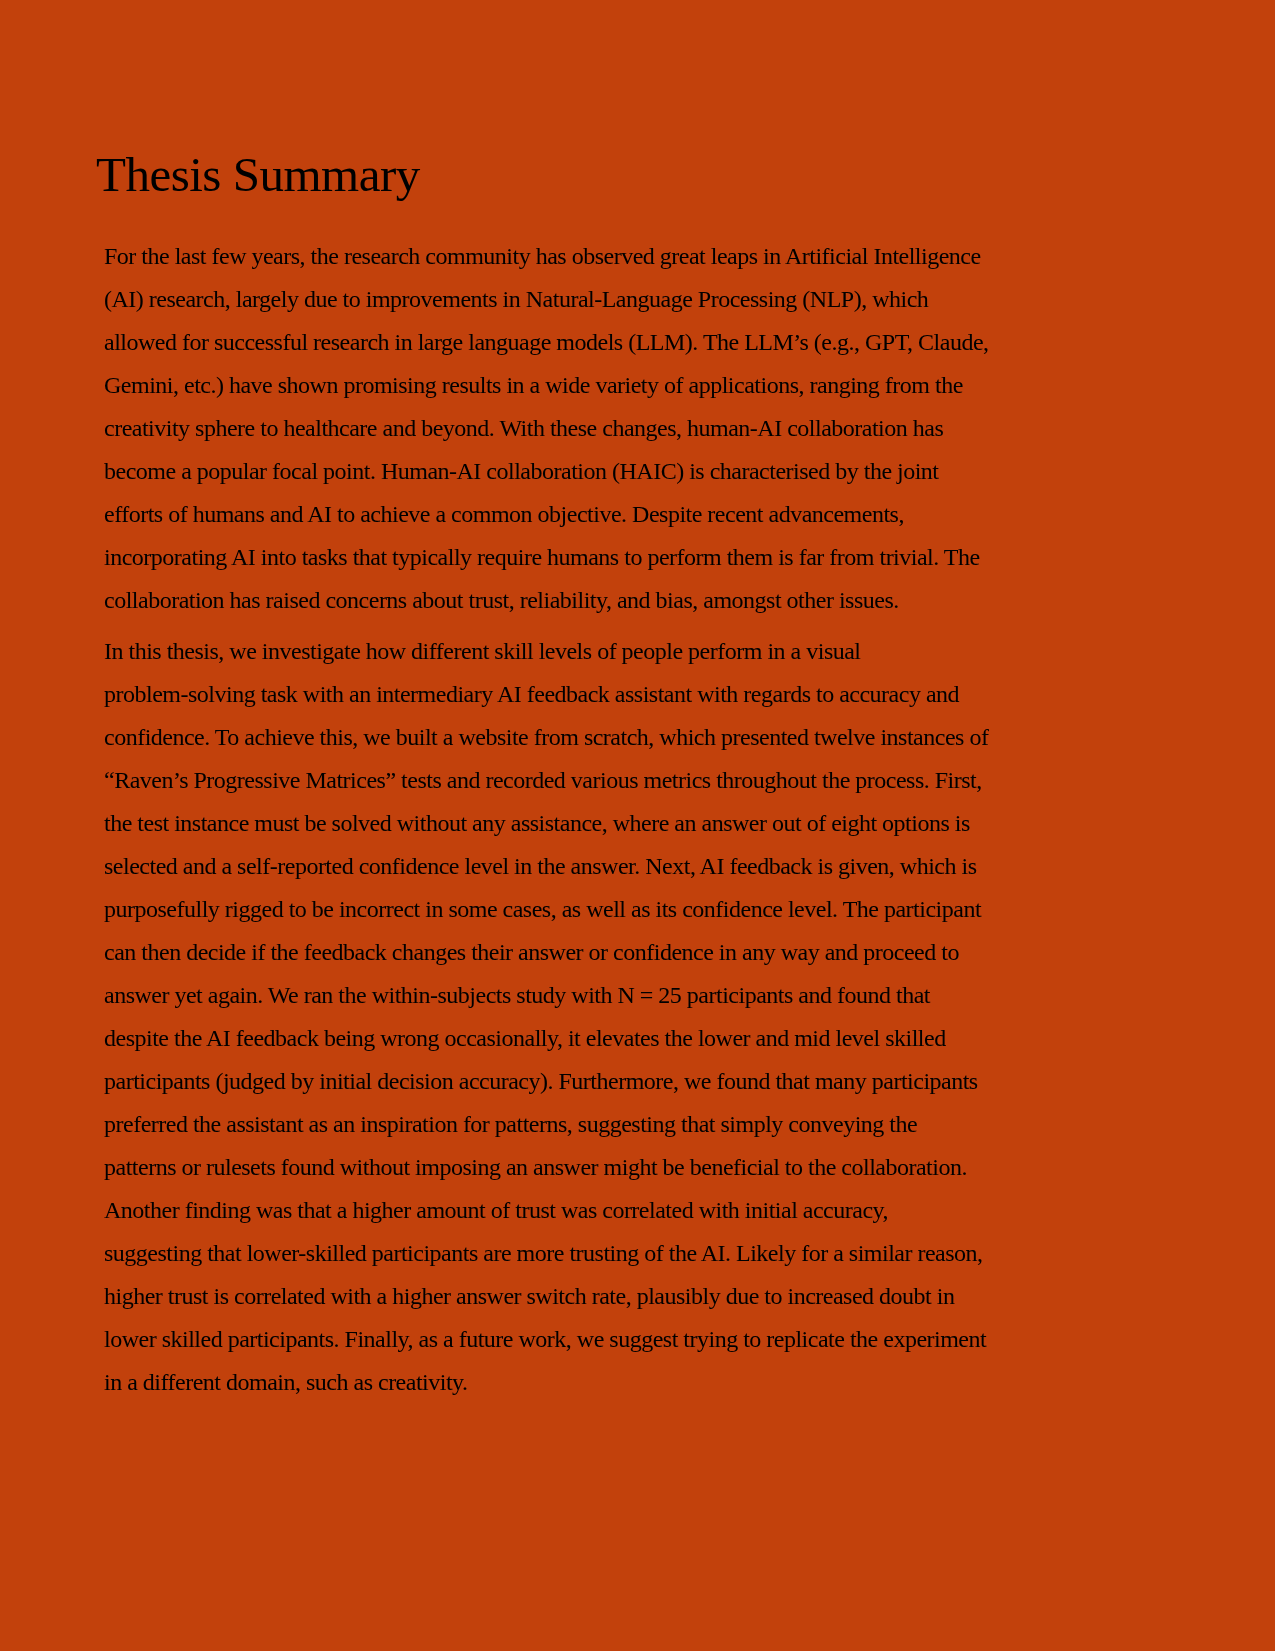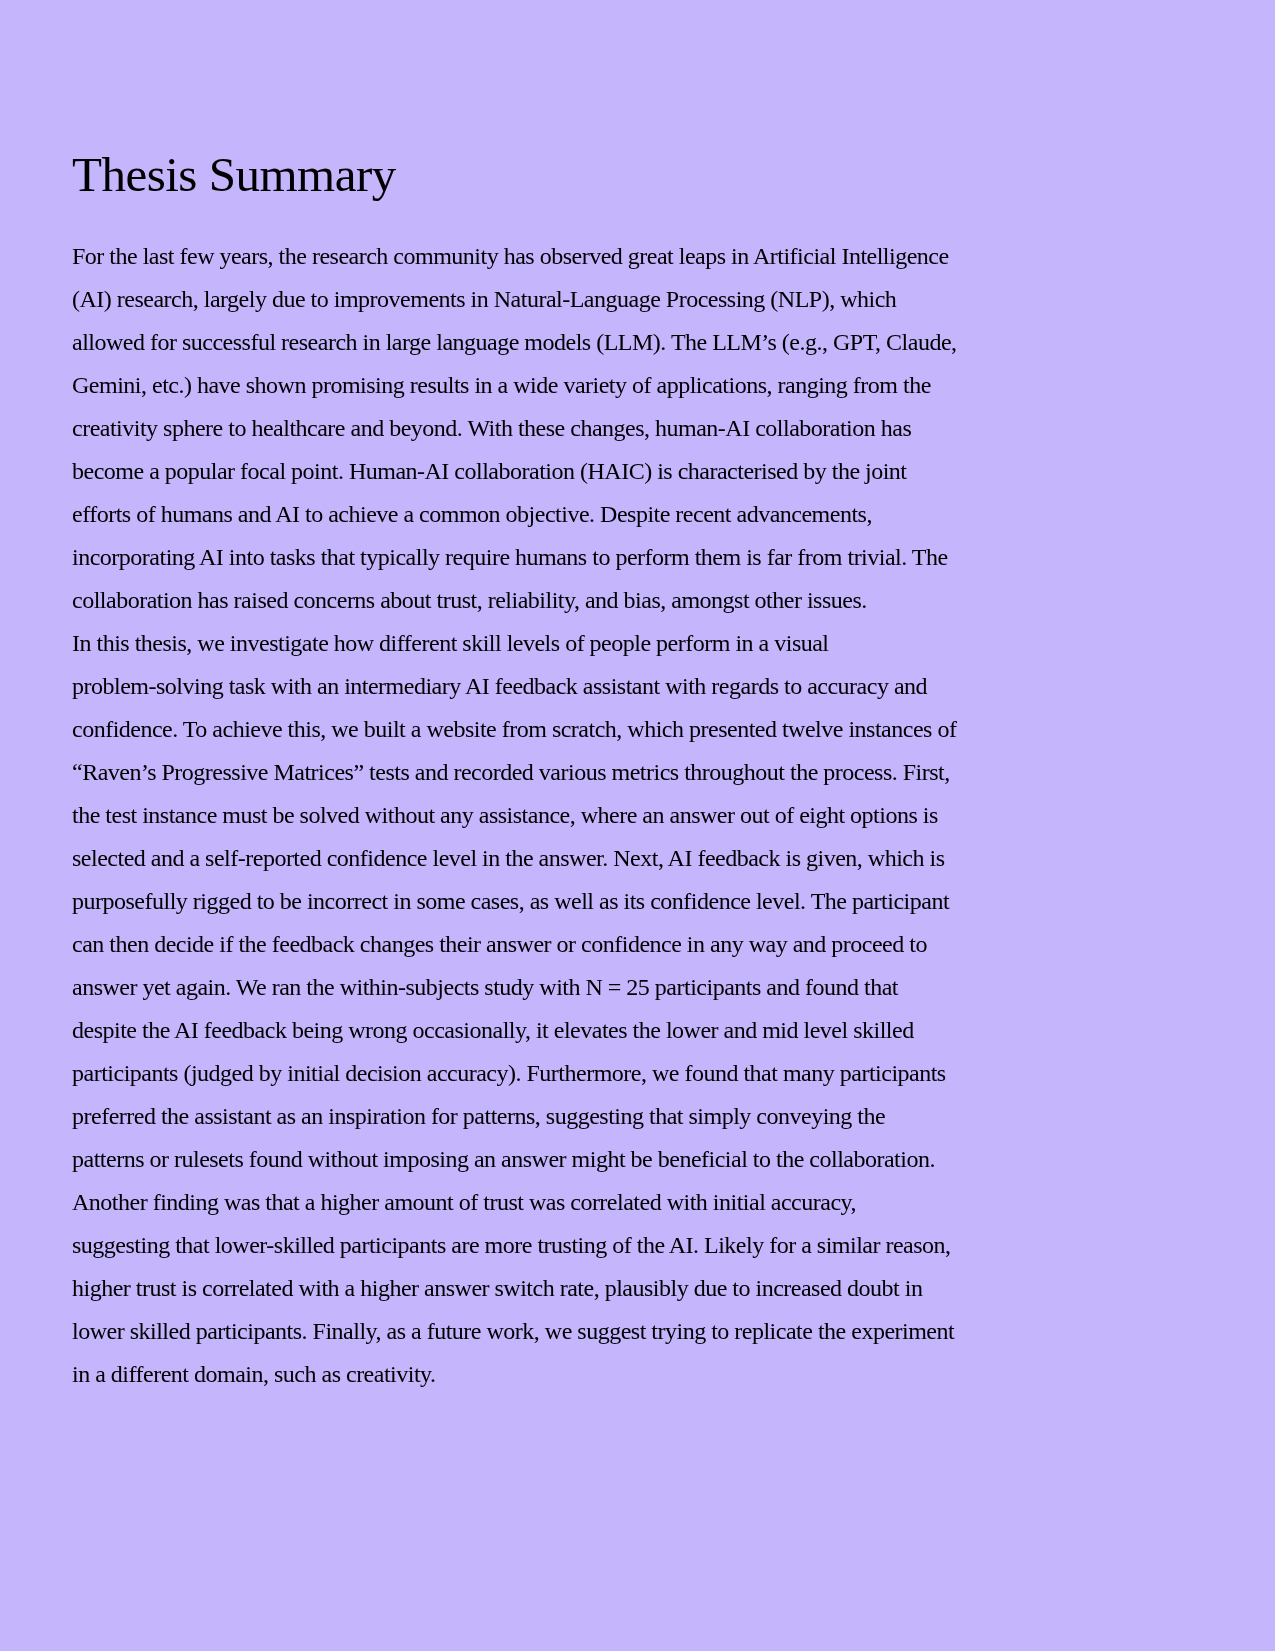--- a/index.html
+++ b/index.html
@@ -4,38 +4,38 @@
 <style>
   html, body {
     margin: 0;
     padding: 0;
     background: #ffffff;
   }
   .page {
     position: relative;
     width: 1275px;
     height: 1651px;
-    background: #c4b5fd;
+    background: #c2410c;
     box-sizing: border-box;
-    padding: 147px 130px 0 72px;
+    padding: 147px 130px 0 96px;
     overflow: hidden;
     color: #000000;
     font-family: "Liberation Serif", "DejaVu Serif", serif;
   }
   .doc-title {
     margin: 0 0 32px 0;
     font-family: "Liberation Serif", "DejaVu Serif", serif;
     font-weight: 400;
     font-size: 49px;
     line-height: 1.15;
     letter-spacing: -0.5px;
     color: #000000;
   }
   .doc-paragraph {
-    margin: 0;
+    margin: 8px;
     font-family: "Liberation Serif", "DejaVu Serif", serif;
     font-weight: 400;
     font-size: 24px;
     line-height: 43px;
     letter-spacing: -0.5px;
     white-space: pre;          
     color: #000000;
   }
 </style>
 </head>

